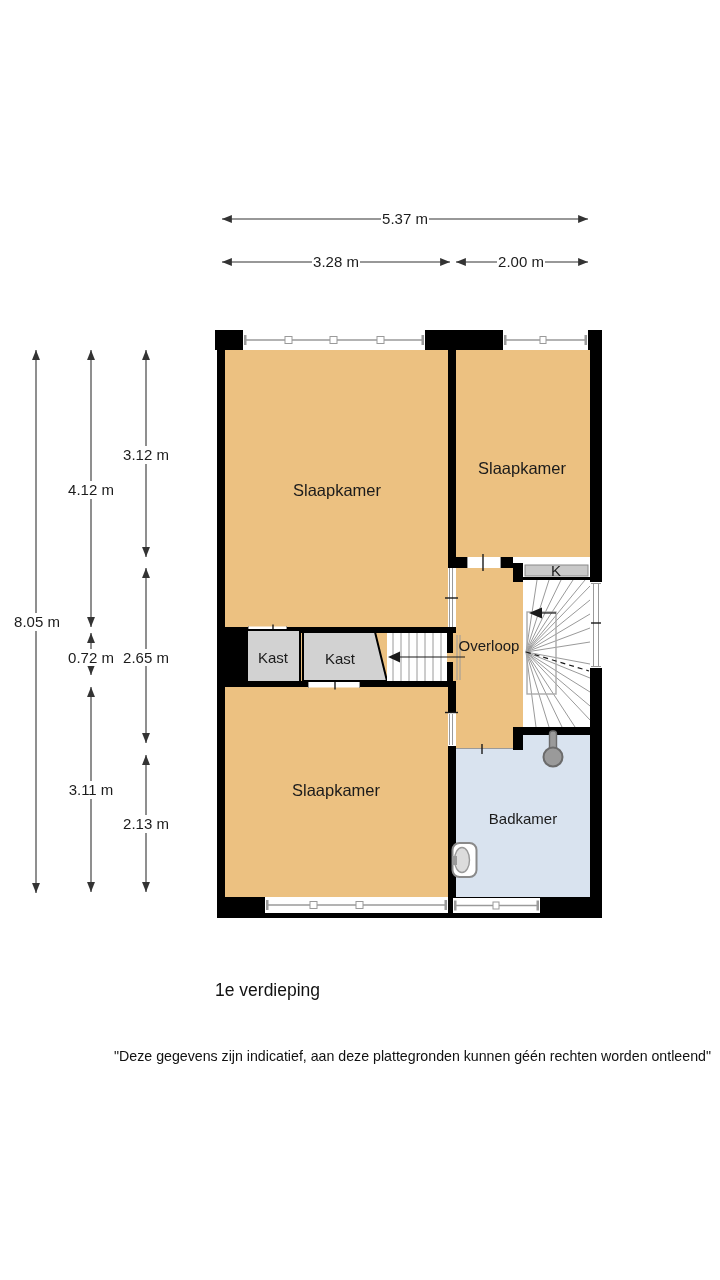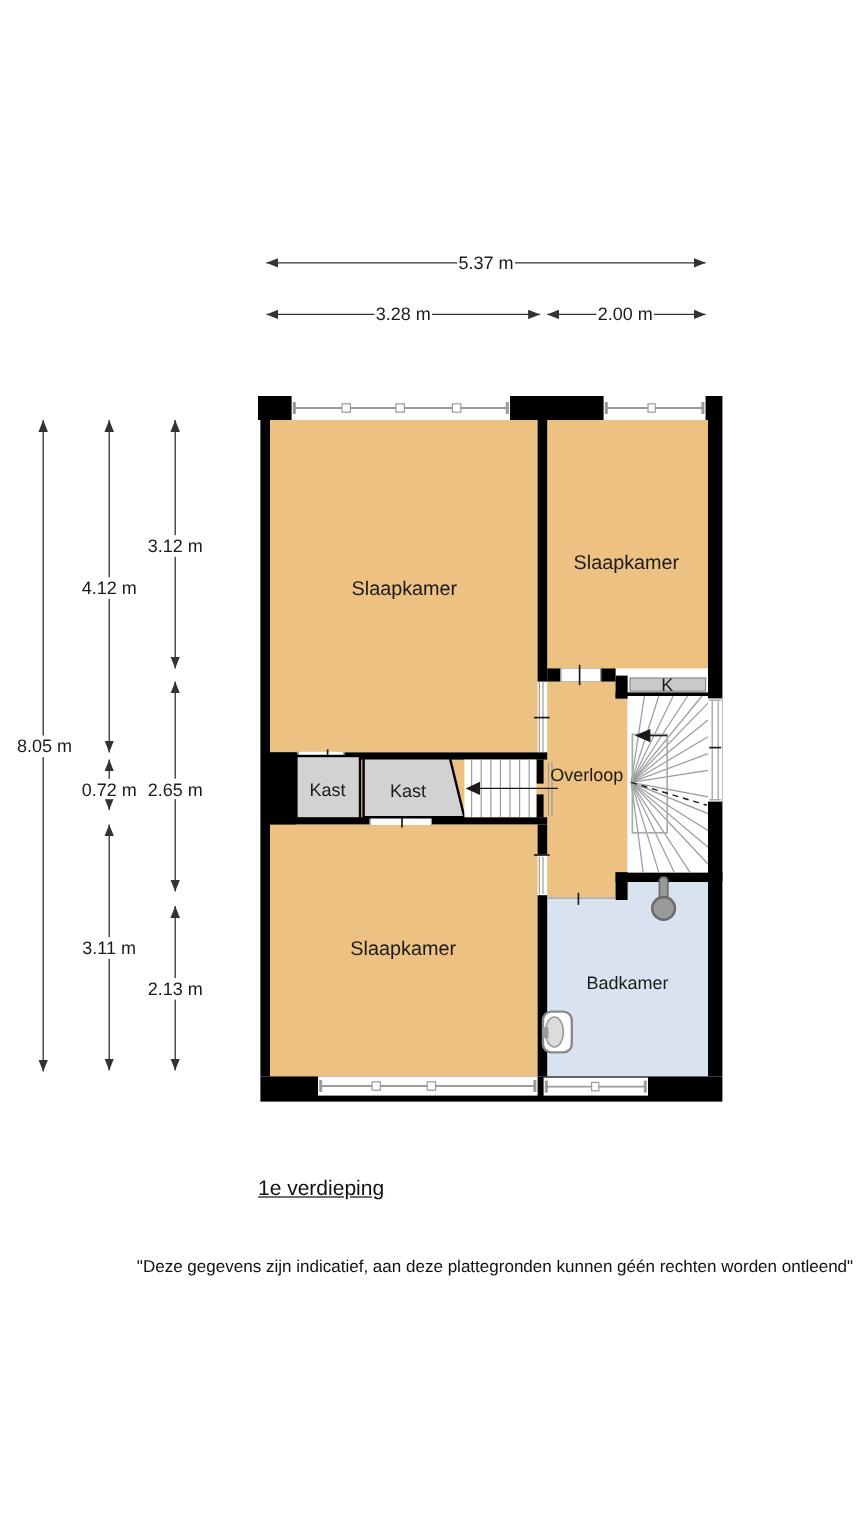--- a/index.html
+++ b/index.html
@@ -12,21 +12,21 @@
   .frame-thin{stroke:#9a9a9a;stroke-width:1;}
   .mullion{fill:#ffffff;stroke:#9a9a9a;stroke-width:1;}
   .stairline{stroke:#9a9a9a;stroke-width:1;}
   .walkline{stroke:#1a1a1a;stroke-width:1.2;fill:none;}
   .railing{stroke:#9a9a9a;stroke-width:1;}
   .tick{stroke:#1a1a1a;stroke-width:1.4;}
   .dim{stroke:#333333;stroke-width:1.1;}
   .dimtext{font-size:15px;fill:#1c1c1c;}
   .rlabel{font-size:16.5px;fill:#1b1b1b;}
   .rlabel-sm{font-size:15px;fill:#1b1b1b;}
-  .title{position:absolute;left:215px;top:980px;font-size:17.5px;color:#111;text-decoration:underline;}
+  .title{position:absolute;left:215px;top:980px;font-size:17.5px;color:#111;}
   .disclaimer{position:absolute;left:105px;top:1048px;width:615px;
               text-align:center;font-size:14.2px;color:#111;}
 </style>
 </head>
 <body>
 
 <div class="canvas">
 <svg width="720" height="1280" viewBox="0 0 720 1280">
   <defs>
     <marker id="arr" viewBox="0 0 10 8" refX="10" refY="4" markerWidth="9" markerHeight="7.2" orient="auto-start-reverse">

